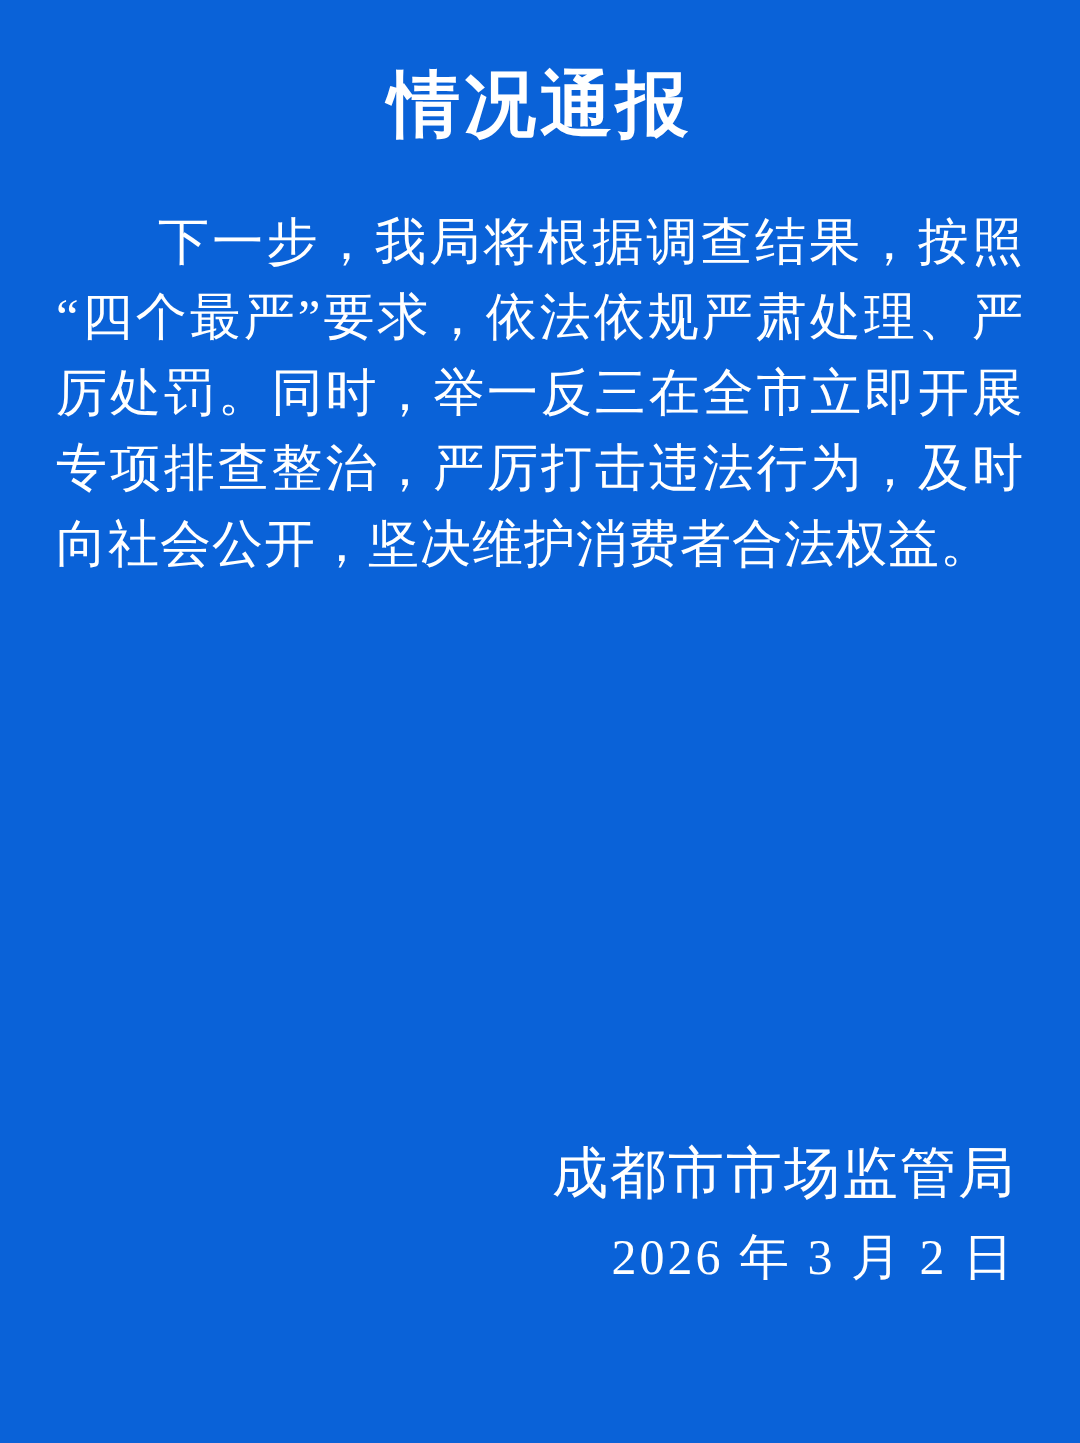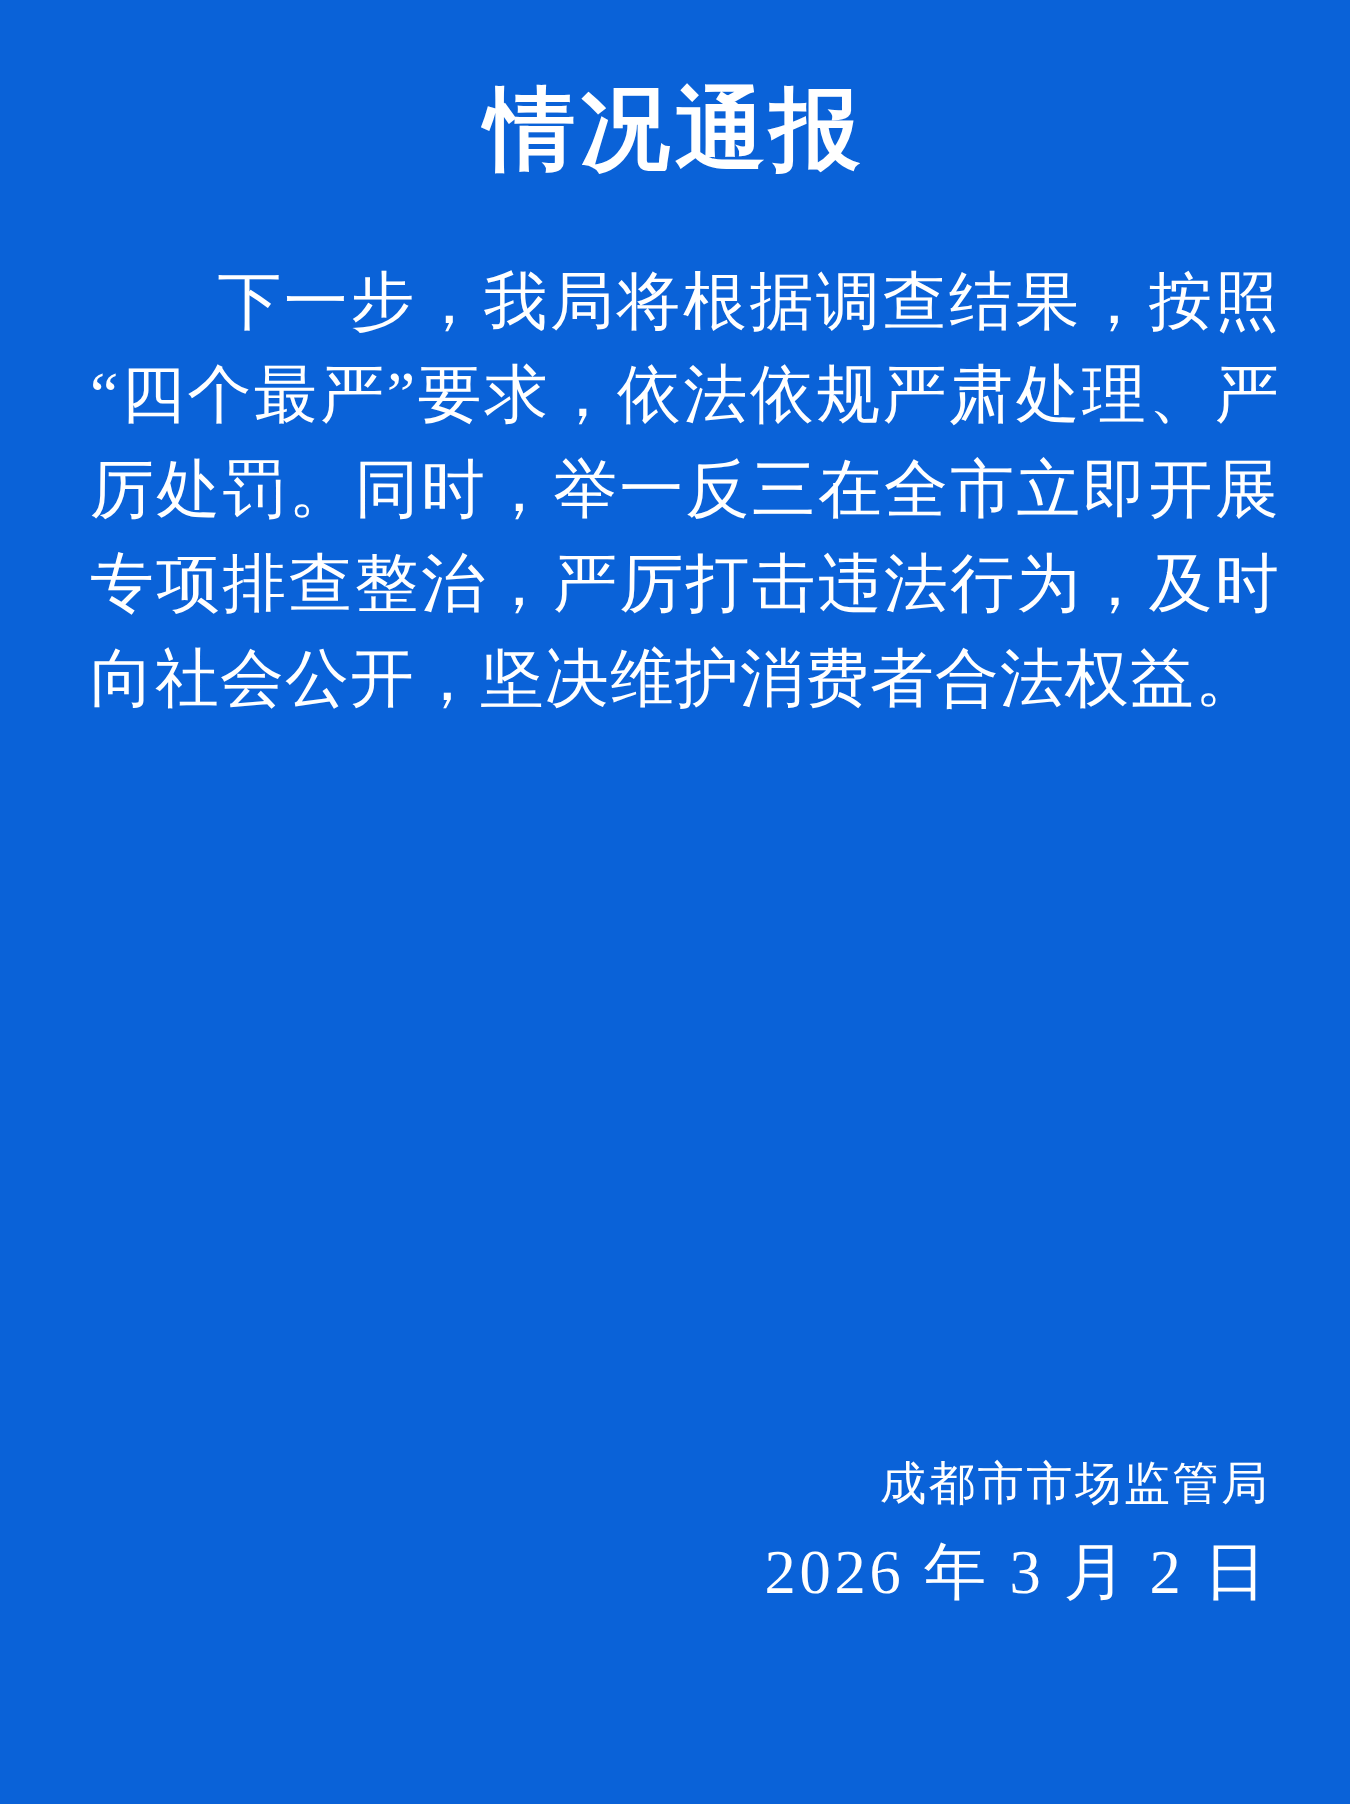--- a/index.html
+++ b/index.html
@@ -43,30 +43,29 @@
     padding: 0 4px;
   }
   .paragraph {
     margin: 0 0 52px 0;
     text-indent: 2em;
     text-align: justify;
     text-justify: inter-ideograph;
   }
   .paragraph:last-child {
     margin-bottom: 0;
-    margin-left: 16px;
   }
   .signature {
     margin-top: auto;
     text-align: right;
     padding-right: 12px;
     padding-bottom: 110px;
   }
   .sign-org {
-    font-size: 37px;
+    font-size: 56px;
     line-height: 1.45;
     letter-spacing: 2px;
   }
   .sign-date {
     font-size: 50px;
     line-height: 1.45;
     letter-spacing: 3px;
     margin-top: 6px;
   }
 </style>

